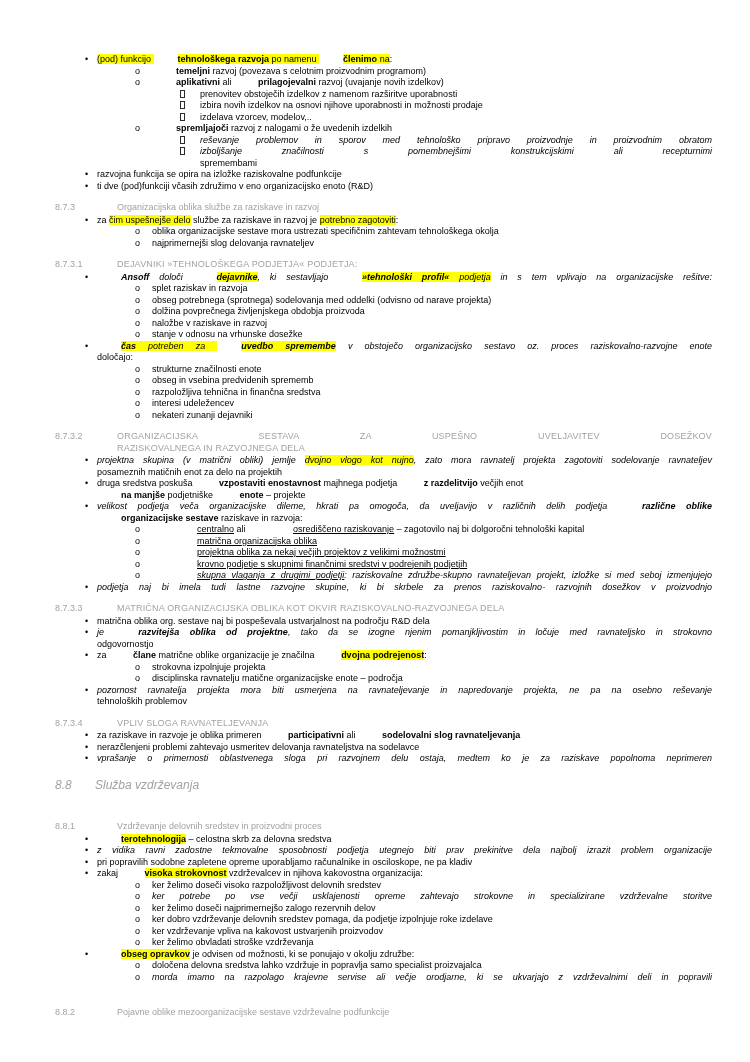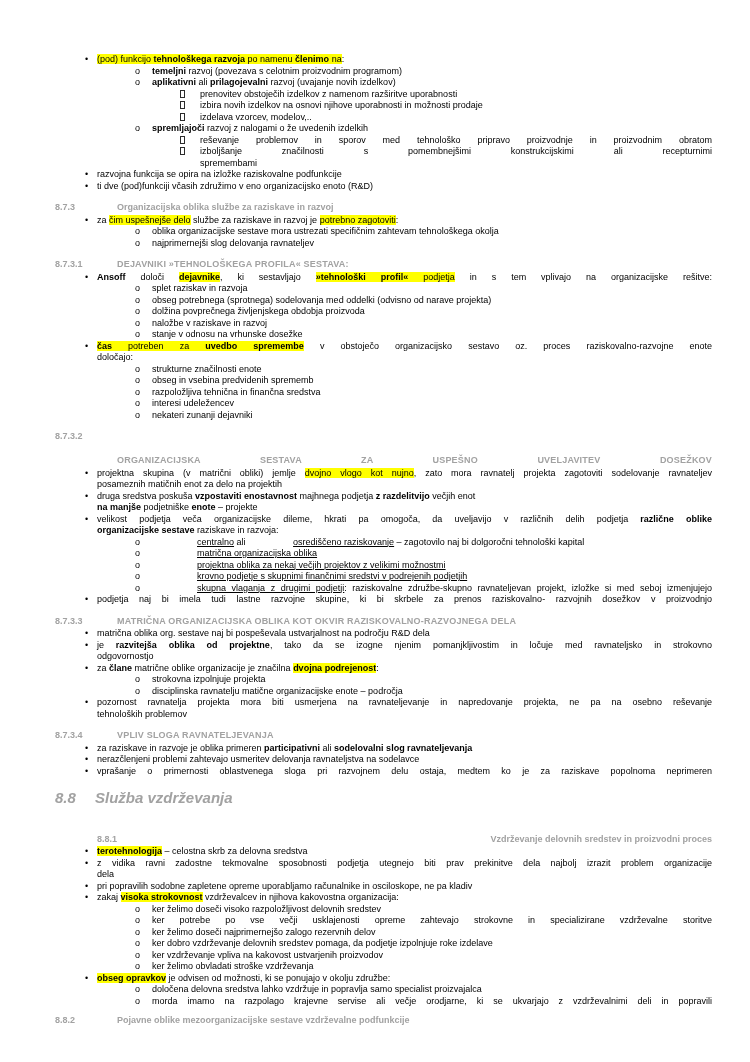--- a/index.html
+++ b/index.html
@@ -8,44 +8,44 @@
     width:750px;height:1062px;
     margin:0 auto;
     background:#ffffff;
     box-sizing:border-box;
     padding:54px 38px 0 55px;
     font-family:"Liberation Sans","DejaVu Sans",sans-serif;
     font-size:9px;line-height:11.5px;
     color:#000;
     overflow:hidden;
   }
-  .b{font-weight:bold;}
+  .b{font-weight:bold;margin-left:24px;}
   .hl{background:var(--hl,#ffff00);}
   .ul{text-decoration:underline;text-underline-offset:1px;margin-left:45px;}
 
-  .heading{display:flex;font-weight:bold;color:var(--hd,#a2a2a2);margin:0 0 1px 0;}
+  .heading{display:flex;font-weight:normal;color:var(--hd,#a2a2a2);margin:0 0 1px 0;}
   .hnum{width:62px;flex:none;}
   .htitle{flex:1;}
   .h-caps .htitle{letter-spacing:0.2px;}
-  .h-chapter{font-style:italic;font-size:15px;}
+  .h-chapter{font-style:italic;font-size:12px;}
   .h-chapter .hnum{width:40px;}
-  .hline.stretch{text-align:justify;text-align-last:justify;margin-top:24px;}
+  .hline.stretch{text-align:justify;text-align-last:justify;}
 
   .gap-sm{margin-top:10px;}
   .gap-md{margin-top:15px;}
-  .gap-lg{margin-top:8px;}
-  .gap-xl{margin-top:30px;text-align:right;}
+  .gap-lg{margin-top:24px;}
+  .gap-xl{margin-top:30px;}
 
   .item{position:relative;}
   .item .marker{position:absolute;top:0;}
   .lvl1{padding-left:42px;}  .lvl1>.marker{left:30px;}
   .lvl2{padding-left:97px;}  .lvl2>.marker{left:80px;}
   .lvl3{padding-left:145px;} .lvl3>.marker{left:125px;}
   .txt{display:block;}
-  .stretch>.txt{text-align:justify;text-align-last:justify;}
+  .stretch>.txt{text-align:justify;text-align-last:justify;font-style:italic;}
   .sqbox{display:inline-block;width:5px;height:8px;border:1px solid #2b2b2b;box-sizing:border-box;margin-top:1px;}
 </style>
 </head>
 <body>
 
 <div class="page">
     <div class="item lvl1">
       <span class="marker">•</span>
       <div class="txt"><span class="hl">(pod) funkcijo </span><span class="b hl">tehnološkega razvoja</span><span class="hl"> po namenu </span><span class="b hl">členimo</span><span class="hl"> na</span><span>:</span></div>
     </div>
@@ -109,21 +109,21 @@
       <span class="marker">o</span>
       <div class="txt"><span>oblika organizacijske sestave mora ustrezati specifičnim zahtevam tehnološkega okolja</span></div>
     </div>
     <div class="item lvl2">
       <span class="marker">o</span>
       <div class="txt"><span>najprimernejši slog delovanja ravnateljev</span></div>
     </div>
     <div class="heading h-caps gap-sm">
       <span class="hnum">8.7.3.1</span>
       <div class="htitle">
-        <div class="hline">DEJAVNIKI »TEHNOLOŠKEGA PROFILA« SESTAVA:</div>
+        <div class="hline">DEJAVNIKI »TEHNOLOŠKEGA PODJETJA« PODJETJA:</div>
       </div>
     </div>
     <div class="item lvl1 stretch">
       <span class="marker">•</span>
       <div class="txt"><span class="b">Ansoff</span><span> določi </span><span class="b hl">dejavnike</span><span>, ki sestavljajo </span><span class="b hl">»tehnološki profil«</span><span class="hl"> podjetja</span><span> in s tem vplivajo na organizacijske rešitve:</span></div>
     </div>
     <div class="item lvl2">
       <span class="marker">o</span>
       <div class="txt"><span>splet raziskav in razvoja</span></div>
     </div>
@@ -167,20 +167,21 @@
       <div class="txt"><span>interesi udeležencev</span></div>
     </div>
     <div class="item lvl2">
       <span class="marker">o</span>
       <div class="txt"><span>nekateri zunanji dejavniki</span></div>
     </div>
     <div class="heading h-caps gap-sm">
       <span class="hnum">8.7.3.2</span>
       <div class="htitle">
         <div class="hline stretch">ORGANIZACIJSKA SESTAVA ZA USPEŠNO UVELJAVITEV DOSEŽKOV</div>
+        <div class="hline">RAZISKOVALNEGA IN RAZVOJNEGA DELA</div>
       </div>
     </div>
     <div class="item lvl1 stretch">
       <span class="marker">•</span>
       <div class="txt"><span>projektna skupina (v matrični obliki) jemlje </span><span class="hl">dvojno vlogo kot nujno</span><span>, zato mora ravnatelj projekta zagotoviti sodelovanje ravnateljev</span></div>
     </div>
     <div class="item lvl1">
       <div class="txt"><span>posameznih matičnih enot za delo na projektih</span></div>
     </div>
     <div class="item lvl1">
@@ -289,23 +290,20 @@
     </div>
     <div class="item lvl1">
       <span class="marker">•</span>
       <div class="txt"><span class="b hl">terotehnologija</span><span> – celostna skrb za delovna sredstva</span></div>
     </div>
     <div class="item lvl1 stretch">
       <span class="marker">•</span>
       <div class="txt"><span>z vidika ravni zadostne tekmovalne sposobnosti podjetja utegnejo biti prav prekinitve dela najbolj izrazit problem organizacije</span></div>
     </div>
     <div class="item lvl1">
-      <div class="txt"><span>dela</span></div>
-    </div>
-    <div class="item lvl1">
       <span class="marker">•</span>
       <div class="txt"><span>pri popravilih sodobne zapletene opreme uporabljamo računalnike in osciloskope, ne pa kladiv</span></div>
     </div>
     <div class="item lvl1">
       <span class="marker">•</span>
       <div class="txt"><span>zakaj </span><span class="b hl">visoka strokovnost</span><span> vzdrževalcev in njihova kakovostna organizacija:</span></div>
     </div>
     <div class="item lvl2">
       <span class="marker">o</span>
       <div class="txt"><span>ker želimo doseči visoko razpoložljivost delovnih sredstev</span></div>

